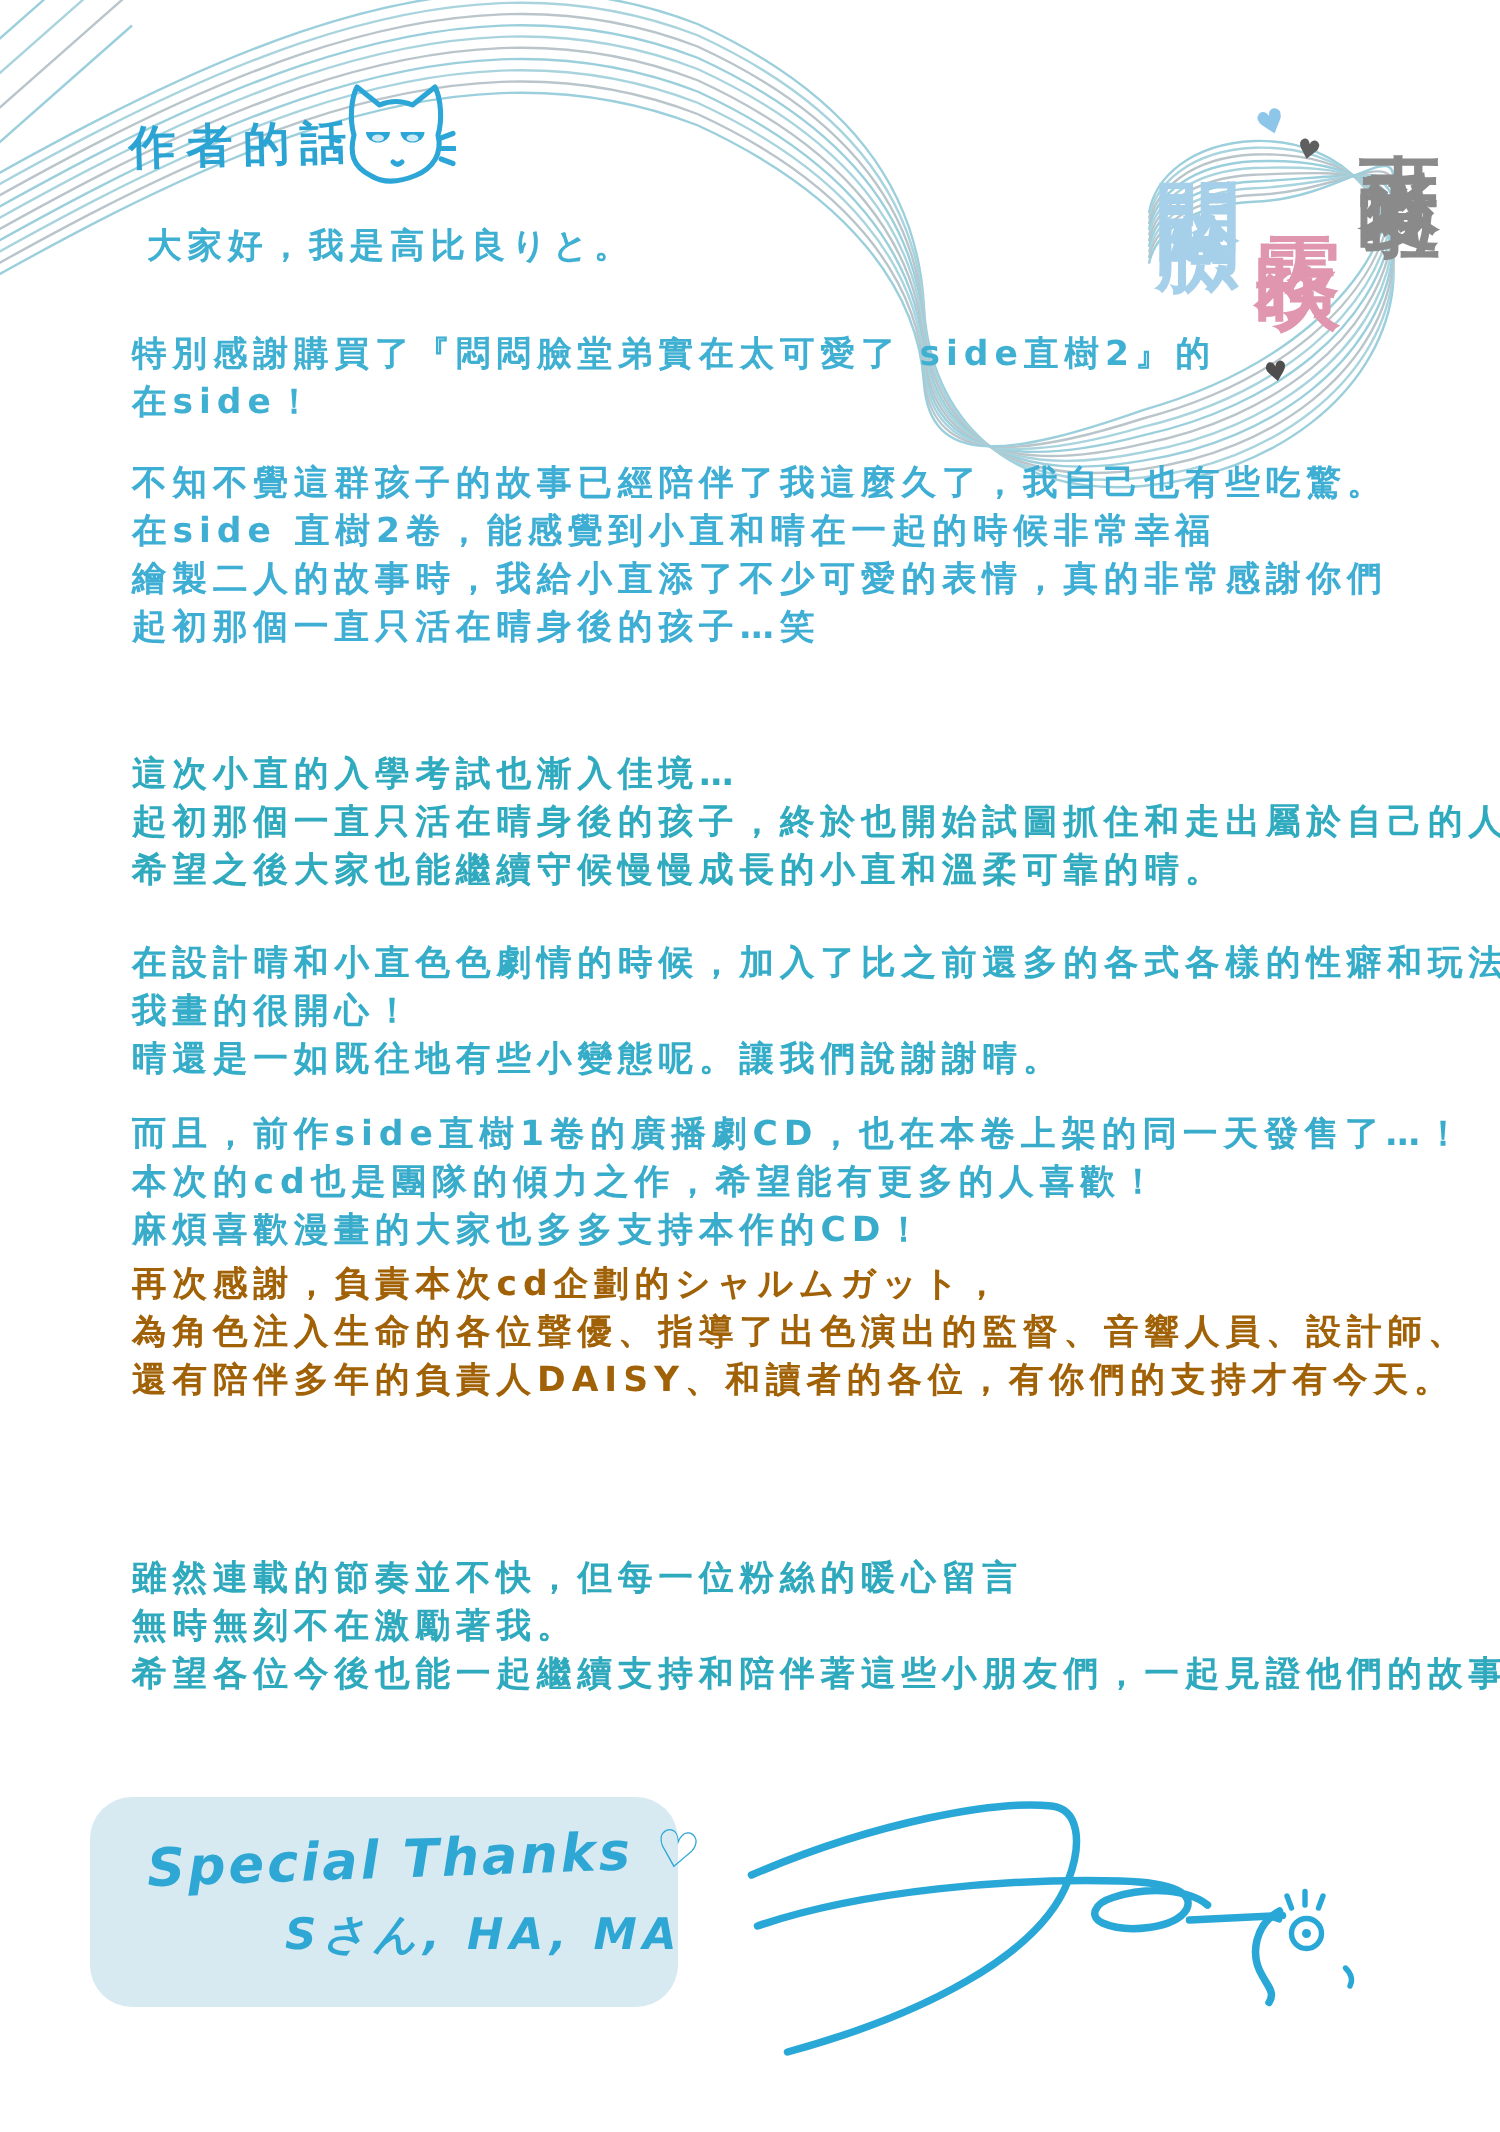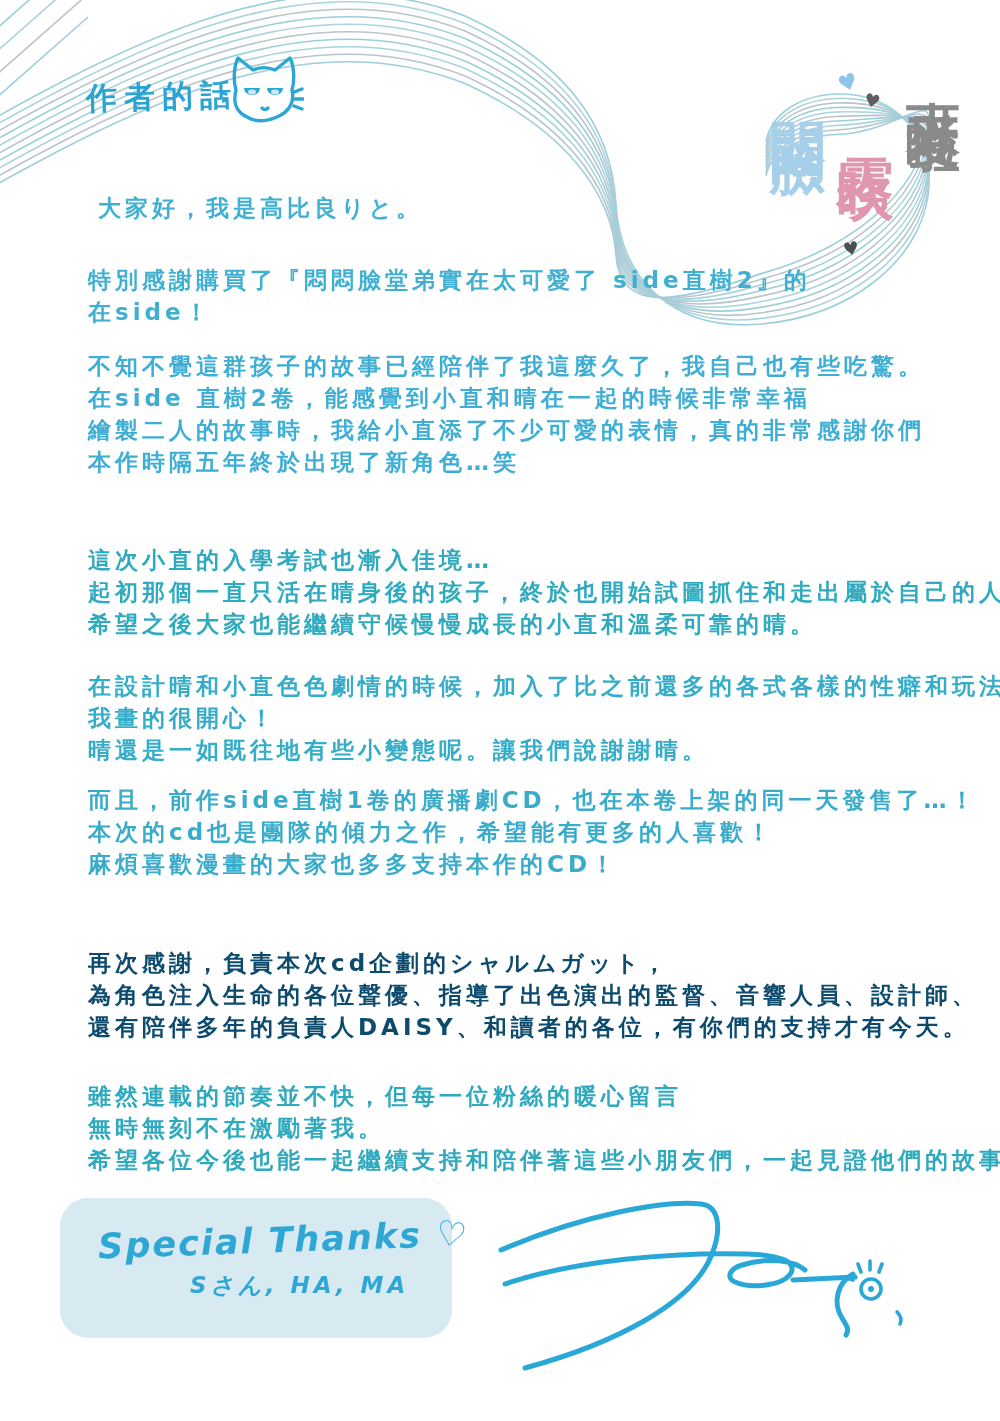--- a/index.html
+++ b/index.html
@@ -22,30 +22,30 @@
     letter-spacing:7px;transform:rotate(-1.5deg);
     margin:0;
   }
   .cat{position:absolute;left:222px;top:52px;width:82px;height:80px;}
 
   
   .para{
     position:absolute;left:88px;
     font-size:23px;font-weight:bold;
     letter-spacing:4px;line-height:32px;
-    color:#3fb0d2;white-space:nowrap;margin-top:44px;
+    color:#3fb0d2;white-space:nowrap;
   }
   .para div{height:32px;}
   .p1{top:148px;left:98px;}
   .p2{top:220px;}
   .p3{top:306px;color:#3eaed4;}
   .p4{top:500px;color:#2faabe;}
   .p5{top:626px;color:#35adc8;}
   .p6{top:740px;color:#3aaccb;}
-  .p7{top:903px;color:#0c4a6e;}
+  .p7{top:840px;color:#a16207;}
   .p8{top:1036px;color:#2fa9bd;}
 
   
   .vcol{
     position:absolute;
     writing-mode:vertical-rl;text-orientation:upright;
     font-weight:bold;white-space:nowrap;
   }
   .vcol-blue{left:760px;top:76px;font-size:56px;letter-spacing:10px;color:#a6d0ea;}
   .vcol-pink{left:826px;top:110px;font-size:58px;letter-spacing:10px;color:#e096ae;}
@@ -62,21 +62,21 @@
     color:#2fa7d4;
   }
   .thanks-line1{
     position:absolute;left:38px;top:22px;
     font-size:35px;font-style:italic;font-weight:bold;
     letter-spacing:2px;transform:rotate(-2deg);white-space:nowrap;
   }
   .thanks-heart{font-size:34px;font-style:normal;display:inline-block;transform:rotate(12deg);}
   .thanks-line2{
     position:absolute;left:130px;top:72px;
-    font-size:23px;font-style:italic;font-weight:bold;
+    font-size:29px;font-style:italic;font-weight:bold;
     letter-spacing:4px;white-space:nowrap;
   }
 
   
   .signature{position:absolute;left:495px;top:1192px;width:470px;height:205px;}
 </style>
 </head>
 <body>
 
 <div class="page">
@@ -123,21 +123,21 @@
 
   <div class="para p2">
     <div>特別感謝購買了『悶悶臉堂弟實在太可愛了 side直樹2』的</div>
     <div>在side！</div>
   </div>
 
   <div class="para p3">
     <div>不知不覺這群孩子的故事已經陪伴了我這麼久了，我自己也有些吃驚。</div>
     <div>在side 直樹2卷，能感覺到小直和晴在一起的時候非常幸福</div>
     <div>繪製二人的故事時，我給小直添了不少可愛的表情，真的非常感謝你們</div>
-    <div>本作時隔五年終於出現了新角色…笑</div>
+    <div>起初那個一直只活在晴身後的孩子…笑</div>
   </div>
 
   <div class="para p4">
     <div>這次小直的入學考試也漸入佳境…</div>
     <div>起初那個一直只活在晴身後的孩子，終於也開始試圖抓住和走出屬於自己的人生。</div>
     <div>希望之後大家也能繼續守候慢慢成長的小直和溫柔可靠的晴。</div>
   </div>
 
   <div class="para p5">
     <div>在設計晴和小直色色劇情的時候，加入了比之前還多的各式各樣的性癖和玩法，</div>

